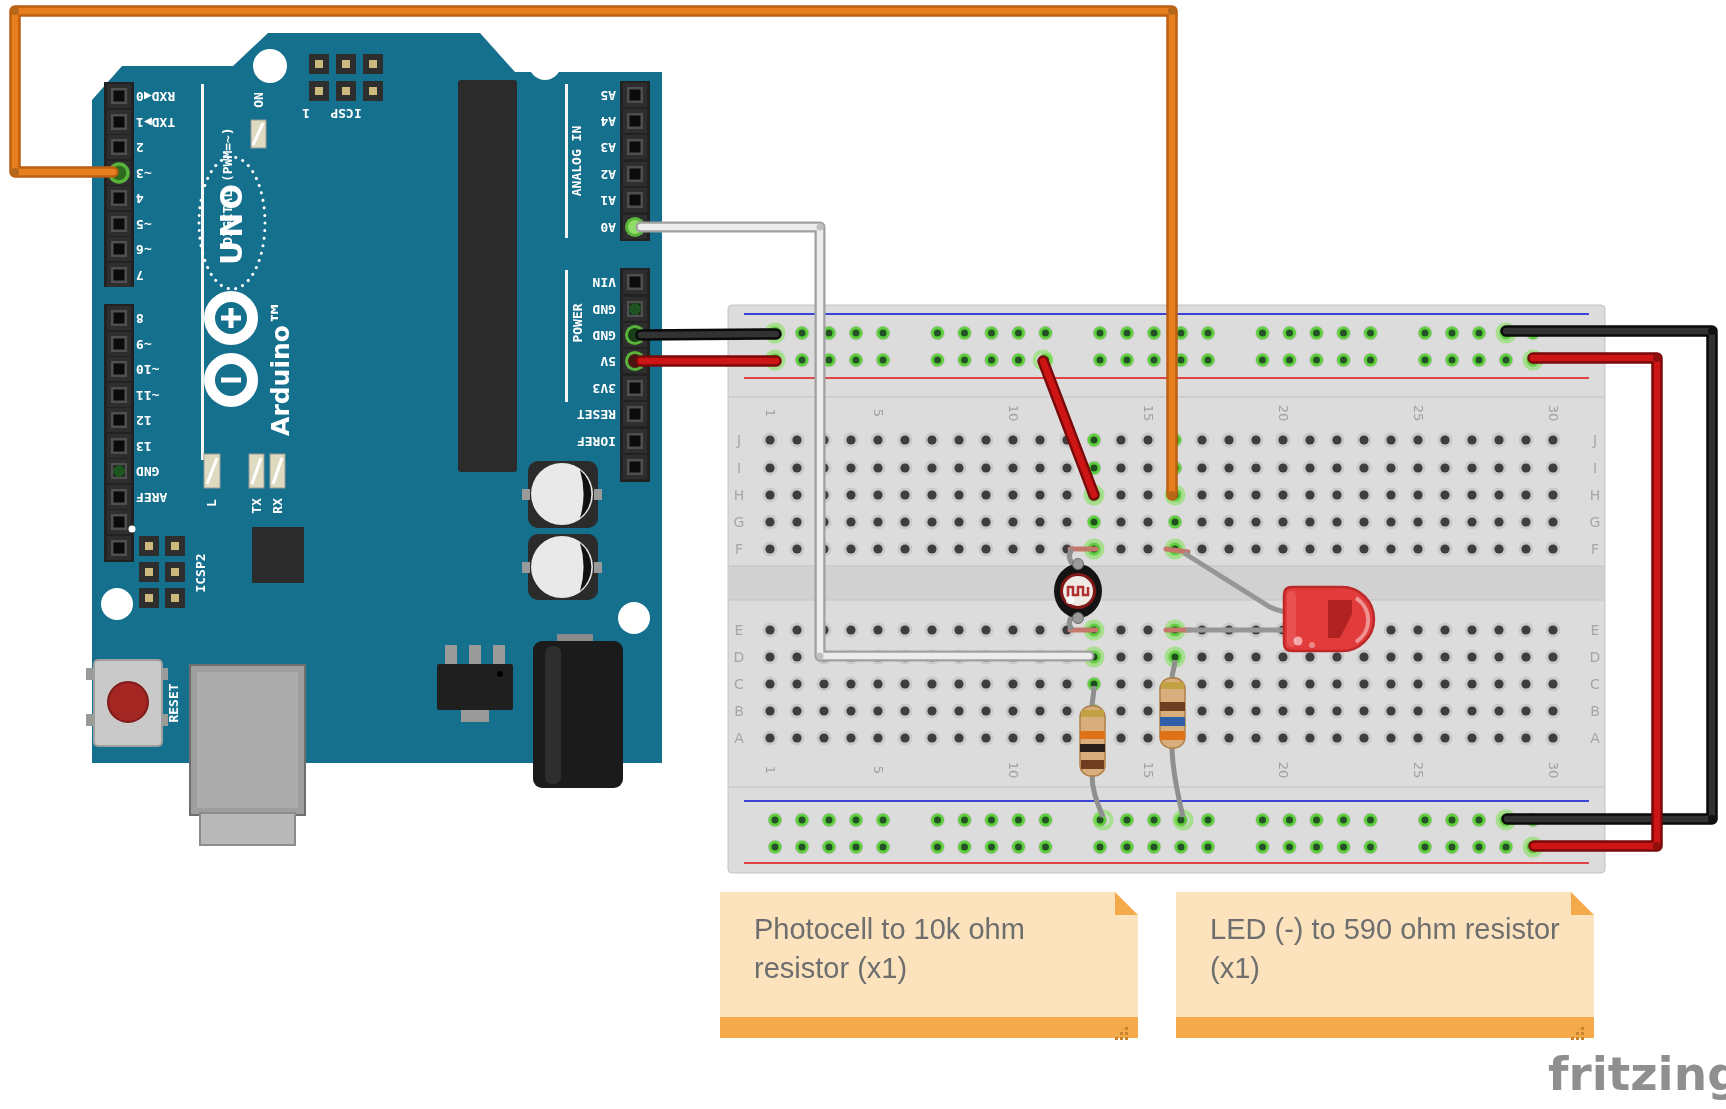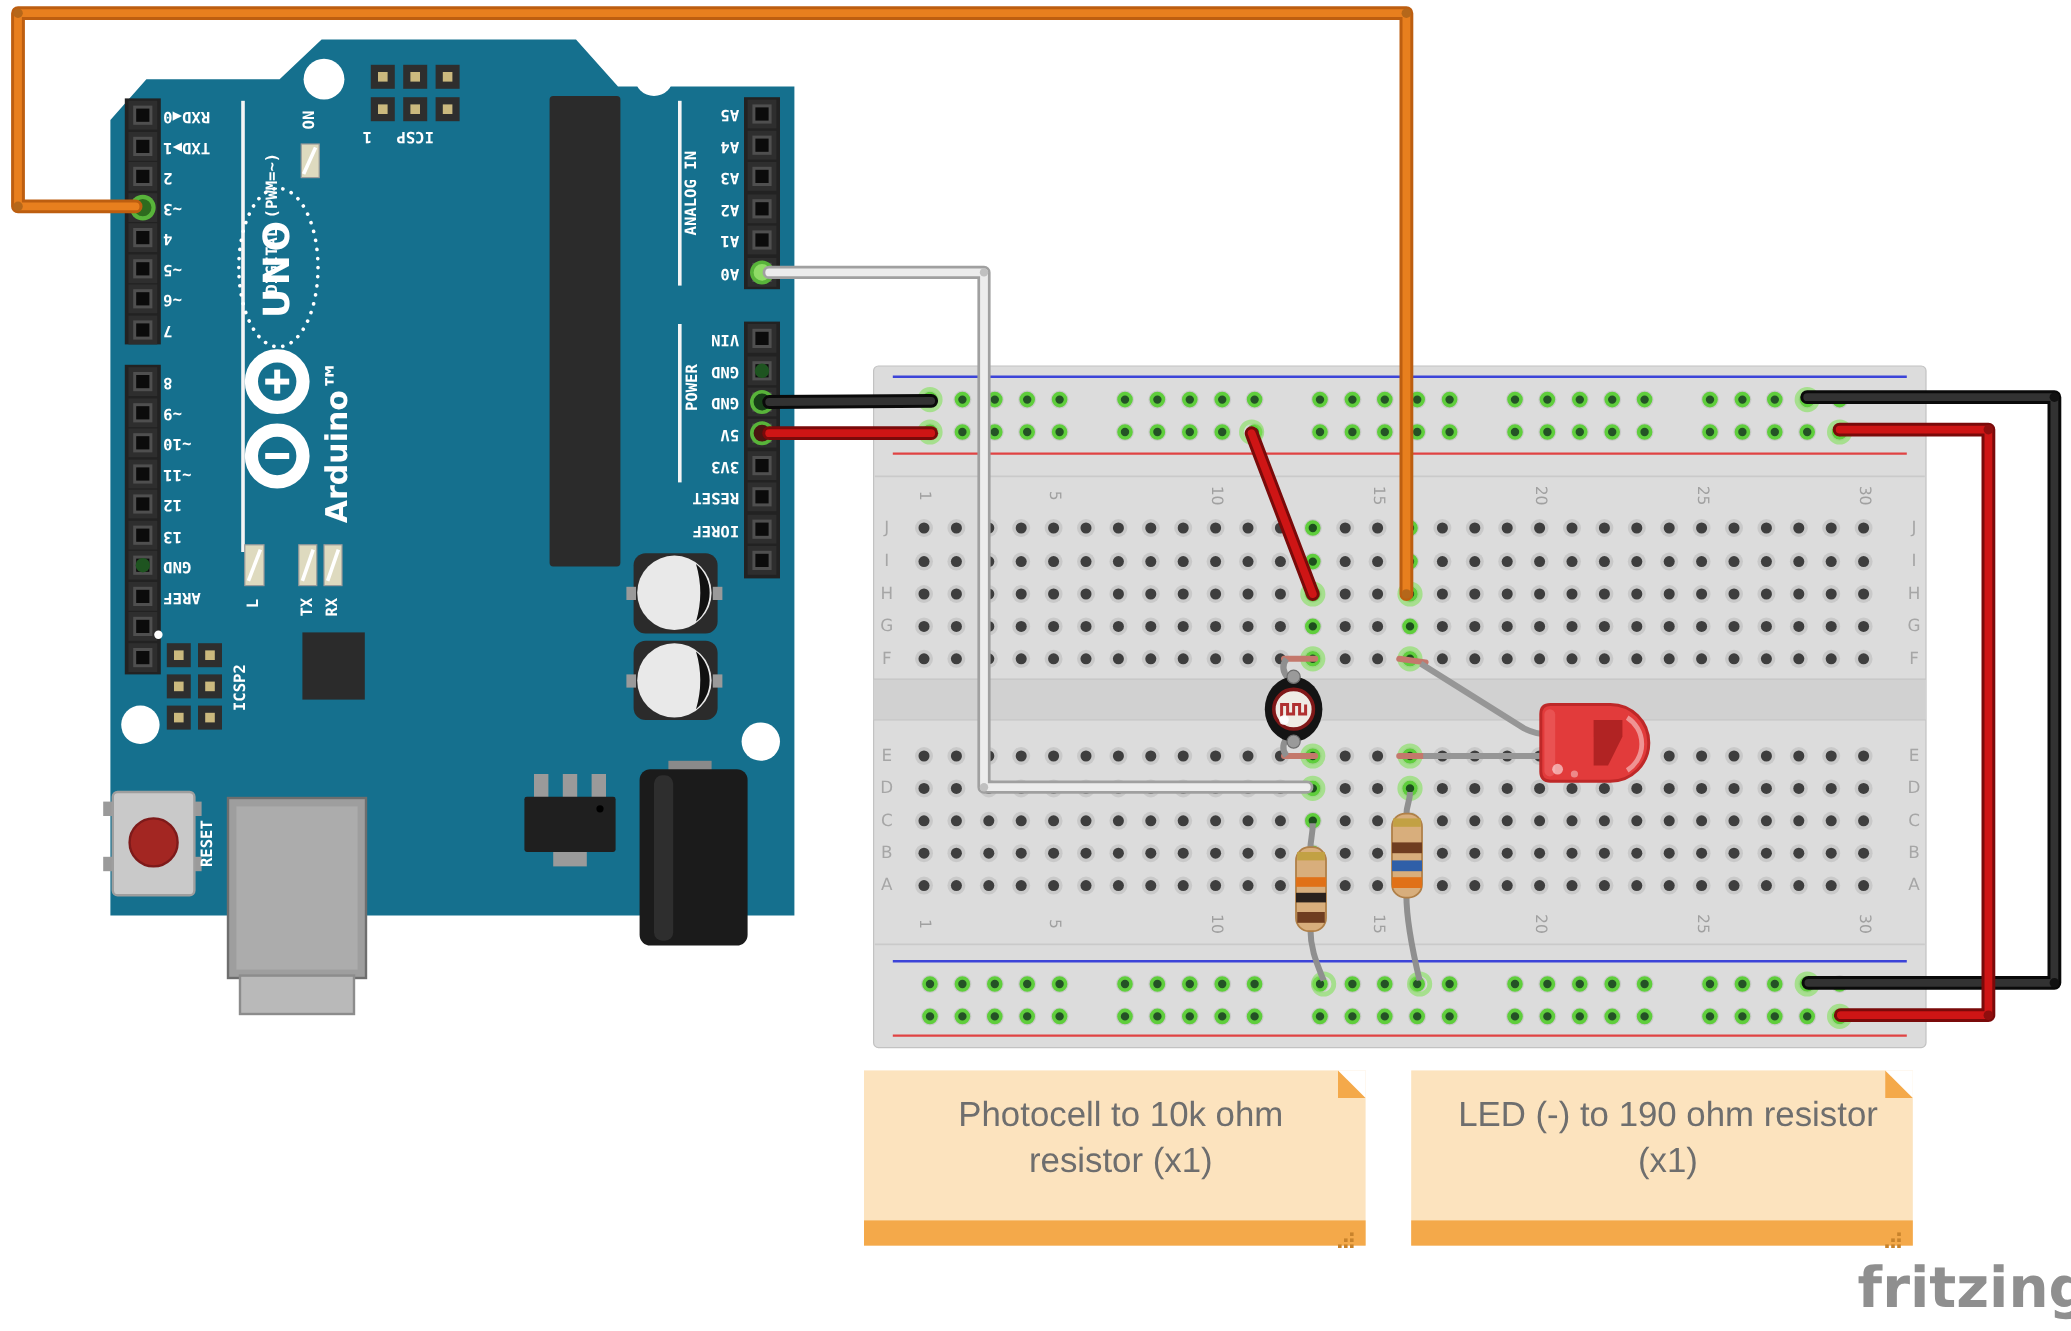--- a/index.html
+++ b/index.html
@@ -11,21 +11,21 @@
   .dlab{transform:rotate(180deg);text-align:right;}
   .plab{transform:rotate(180deg);text-align:left;}
   .clab{transform:rotate(180deg);text-align:center;}
   .vlab{transform:rotate(-90deg);text-align:center;}
   .logo-uno{font-size:30px;letter-spacing:3px;font-family:"DejaVu Sans",sans-serif;}
   .logo-arduino{font-size:25px;font-family:"DejaVu Sans",sans-serif;}
   .blt{position:absolute;color:#A6A6A6;font-size:14px;width:18px;text-align:center;
        font-family:"DejaVu Sans",sans-serif;line-height:18px;height:18px;}
   .bnum{position:absolute;color:#A0A0A0;font-size:13px;width:30px;height:14px;text-align:center;
         transform:rotate(90deg);font-family:"DejaVu Sans",sans-serif;line-height:14px;}
-  .note{position:absolute;width:418px;height:146px;background:var(--note-bg);text-align:center;}
+  .note{position:absolute;width:418px;height:146px;background:var(--note-bg);}
   .note .fold{position:absolute;top:0;right:0;width:0;height:0;
               border-left:23px solid var(--note-bar);border-top:23px solid #ffffff;}
   .note .bar{position:absolute;left:0;bottom:0;width:100%;height:21px;background:var(--note-bar);}
   .note .grip{position:absolute;right:10px;bottom:8px;width:3px;height:3px;background:#C8832C;
               box-shadow:-5px 5px #C8832C,0 5px #C8832C,-10px 10px #C8832C,-5px 10px #C8832C,0 10px #C8832C;}
   .note .ntext{position:absolute;left:34px;top:18px;width:360px;color:var(--note-text);
                font-size:29px;line-height:39px;font-family:"Liberation Sans",sans-serif;}
   .watermark{position:absolute;left:1548px;top:1046px;width:190px;color:#8F8F8F;
              font-size:47px;font-weight:bold;letter-spacing:0px;font-family:"DejaVu Sans",sans-serif;}
 </style>
@@ -1259,20 +1259,20 @@
 <div class="bnum" style="left:1538px;top:763px;">30</div>
 
 <div class="note" style="left:720px;top:892px;">
   <div class="fold"></div>
   <div class="ntext">Photocell to 10k ohm resistor (x1)</div>
   <div class="bar"></div>
   <div class="grip"></div>
 </div>
 <div class="note" style="left:1176px;top:892px;">
   <div class="fold"></div>
-  <div class="ntext">LED (-) to 190 ohm resistor (x1)</div>
+  <div class="ntext">LED (-) to 590 ohm resistor (x1)</div>
   <div class="bar"></div>
   <div class="grip"></div>
 </div>
 
 <div class="watermark">fritzing</div>
 
 </div>
 
 </body></html>

